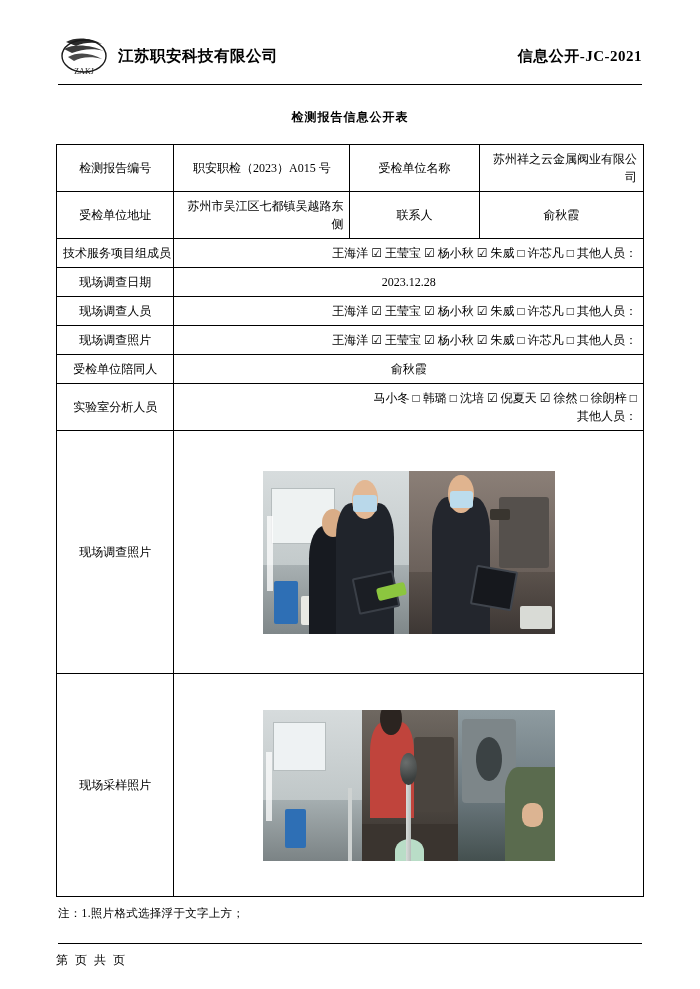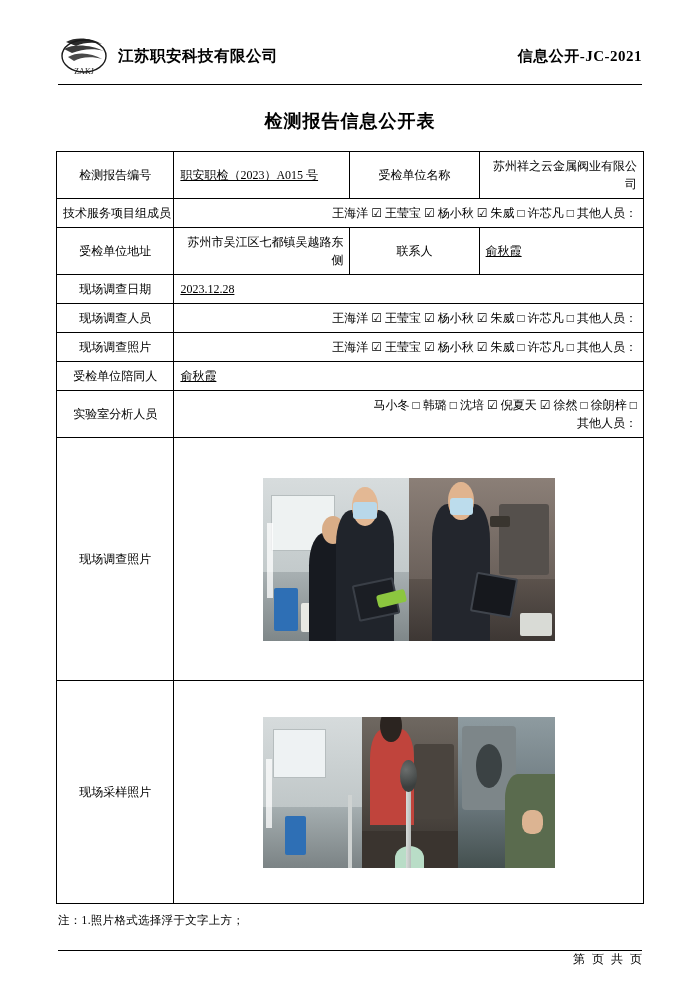--- a/index.html
+++ b/index.html
@@ -54,21 +54,21 @@
     letter-spacing: 0.5px;
   }
   .header-rule {
     border-bottom: 1.6px solid #000;
     margin: 0 2px 0 2px;
   }
 
   
   .doc-title {
     text-align: center;
-    font-size: 18px;
+    font-size: 12px;
     font-weight: bold;
     letter-spacing: 1px;
     margin: 24px 0 18px 0;
   }
 
   
   table.main {
     width: 100%;
     border-collapse: collapse;
     table-layout: fixed;
@@ -78,22 +78,21 @@
     border: 0.8px solid #000;
     padding: 5px 6px;
     vertical-align: middle;
     line-height: 1.5;
   }
   .c-label {
     text-align: center;
     white-space: nowrap;
   }
   .c-center {
-    text-align: left;
-    text-decoration: underline;
+    text-align: center;
   }
   .c-left {
     text-align: right;
   }
 
   
   .photo-cell {
     padding: 0;
     height: 232px;
     text-align: center;
@@ -293,23 +292,23 @@
     font-size: 11.5px;
     margin-top: 9px;
     padding-left: 2px;
     letter-spacing: 0.3px;
   }
   .footer-rule {
     border-bottom: 1.3px solid #000;
     margin: 22px 2px 0 2px;
   }
   .page-num {
-    text-align: right;
+    text-align: left;
     font-size: 12px;
-    margin-top: 0;
+    margin-top: 8px;
     letter-spacing: 2px;
   }
 </style>
 </head>
 <body>
 
 <div class="page">
 
   <div class="header">
     <div class="header-left">
@@ -340,28 +339,28 @@
       <col style="width:28%">
     </colgroup>
     <tbody>
       <tr>
         <td class="c-label">检测报告编号</td>
         <td class="c-center">职安职检（2023）A015 号</td>
         <td class="c-label">受检单位名称</td>
         <td class="c-left">苏州祥之云金属阀业有限公司</td>
       </tr>
       <tr>
-        <td class="c-label">技术服务项目组成员</td>
-        <td class="c-left" colspan="3">王海洋 ☑  王莹宝 ☑  杨小秋 ☑  朱威 □  许芯凡 □  其他人员：</td>
-      </tr>
-      <tr>
         <td class="c-label">受检单位地址</td>
         <td class="c-left">苏州市吴江区七都镇吴越路东侧</td>
         <td class="c-label">联系人</td>
         <td class="c-center">俞秋霞</td>
+      </tr>
+      <tr>
+        <td class="c-label">技术服务项目组成员</td>
+        <td class="c-left" colspan="3">王海洋 ☑  王莹宝 ☑  杨小秋 ☑  朱威 □  许芯凡 □  其他人员：</td>
       </tr>
       <tr>
         <td class="c-label">现场调查日期</td>
         <td class="c-center" colspan="3">2023.12.28</td>
       </tr>
       <tr>
         <td class="c-label">现场调查人员</td>
         <td class="c-left" colspan="3">王海洋 ☑  王莹宝 ☑  杨小秋 ☑  朱威 □  许芯凡 □  其他人员：</td>
       </tr>
       <tr>

